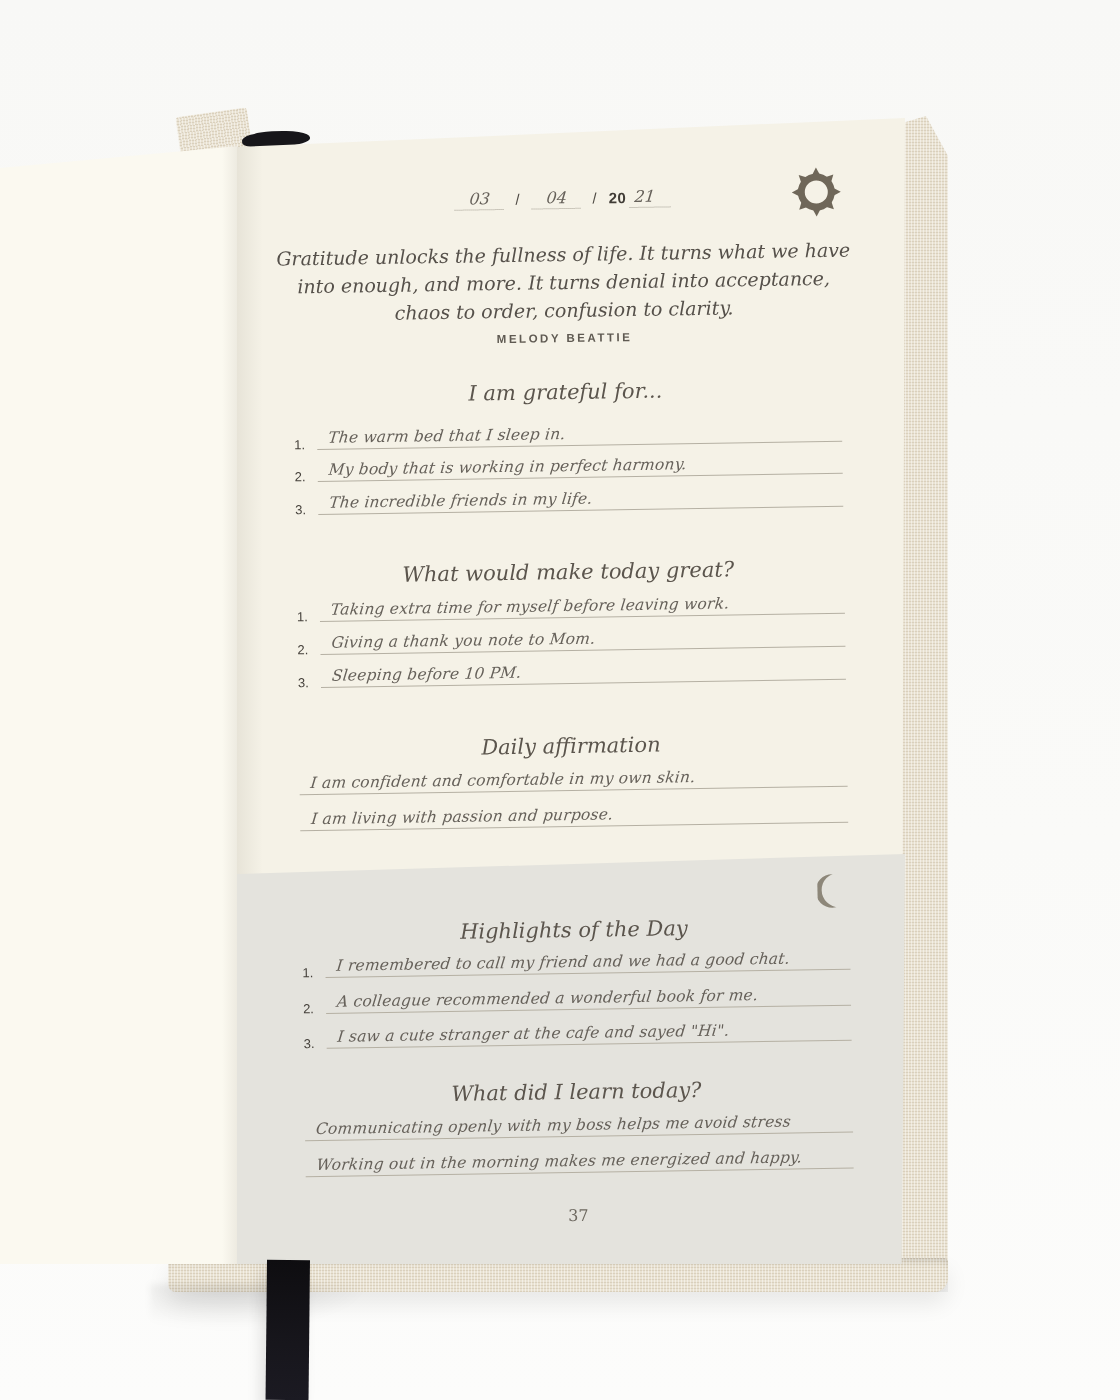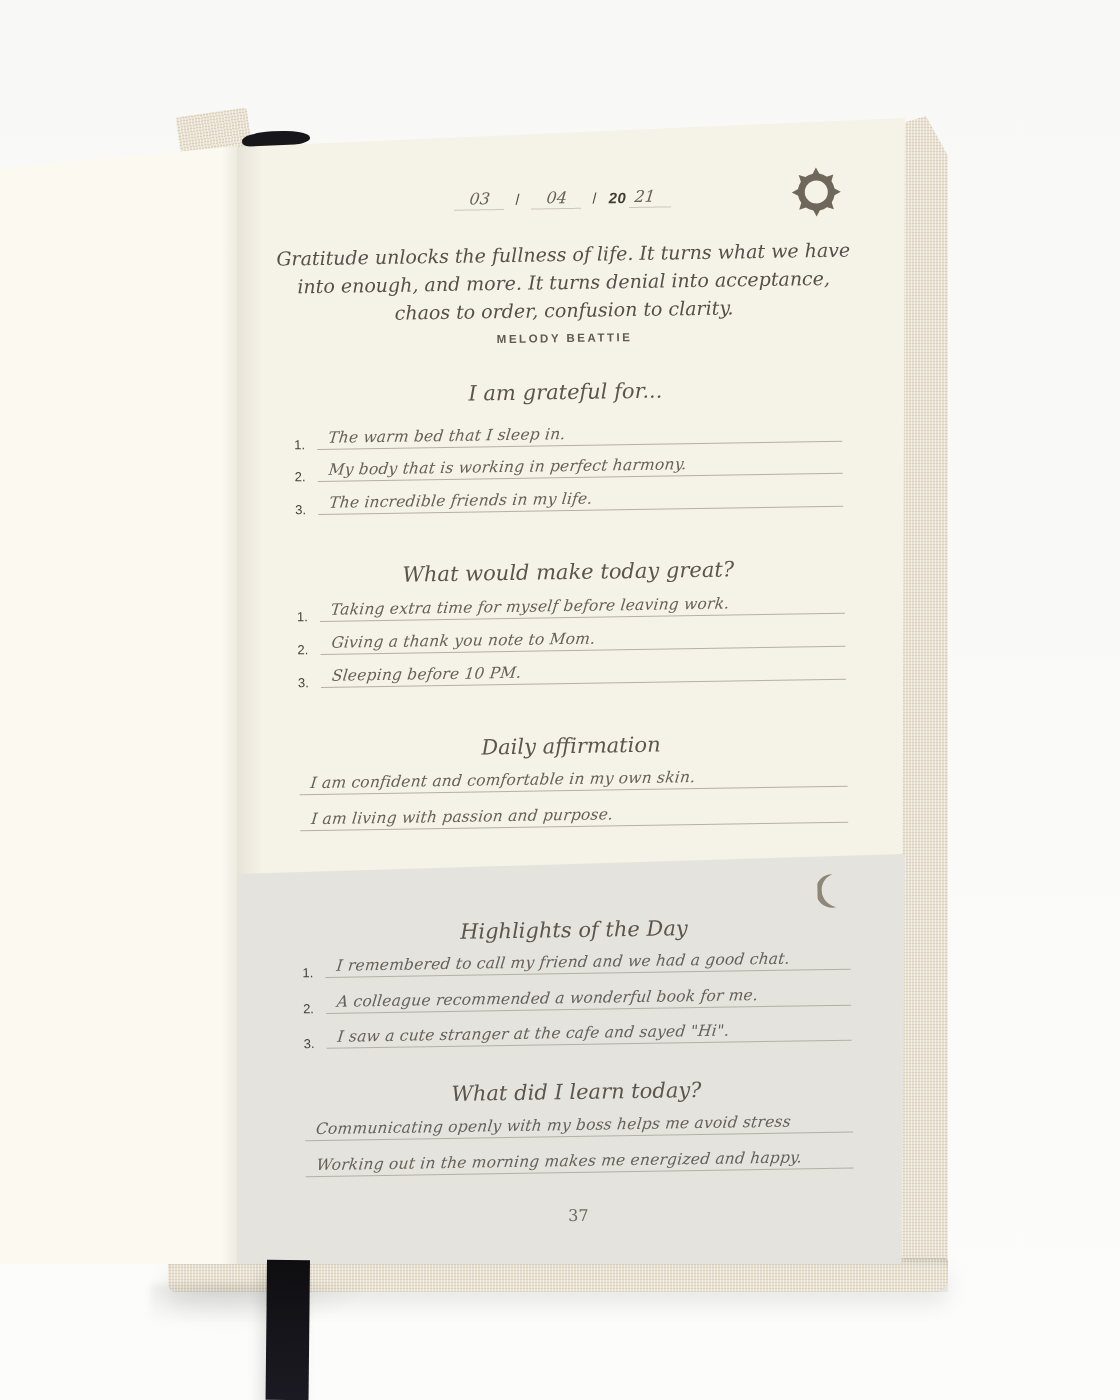--- a/index.html
+++ b/index.html
@@ -63,21 +63,21 @@
     transform:translateY(1px);}
   .row .rule{flex:1; position:relative; height:100%; border-bottom:1px solid #b5b0a3;}
   .rule .hw{position:absolute; left:10px; bottom:2px;}
   
   .date-row{position:absolute; top:70px; left:0; width:100%;
     display:flex; justify-content:center; align-items:flex-end; gap:12px;}
   .dfield{border-bottom:1.6px dotted #a19c90; text-align:center; padding:0 14px 1px;}
   .dfield .hw{font-size:16px;}
   .dslash{font-size:15px; color:#4e4a44; padding-bottom:2px;}
   .dprefix{font-size:15px; font-weight:bold; color:#403c36; padding-bottom:2px;
-    letter-spacing:.5px;font-style:italic;}
+    letter-spacing:.5px;}
   .year-group{display:flex; align-items:flex-end; gap:3px;}
   .icon{position:absolute;}
   .pgnum{position:absolute; top:1088px; left:0; width:100%; text-align:center;
     font-family:"DejaVu Serif", serif; font-size:16px; color:#6e6960;}
 </style>
 </head>
 <body>
 
 <div class="photo">
 

